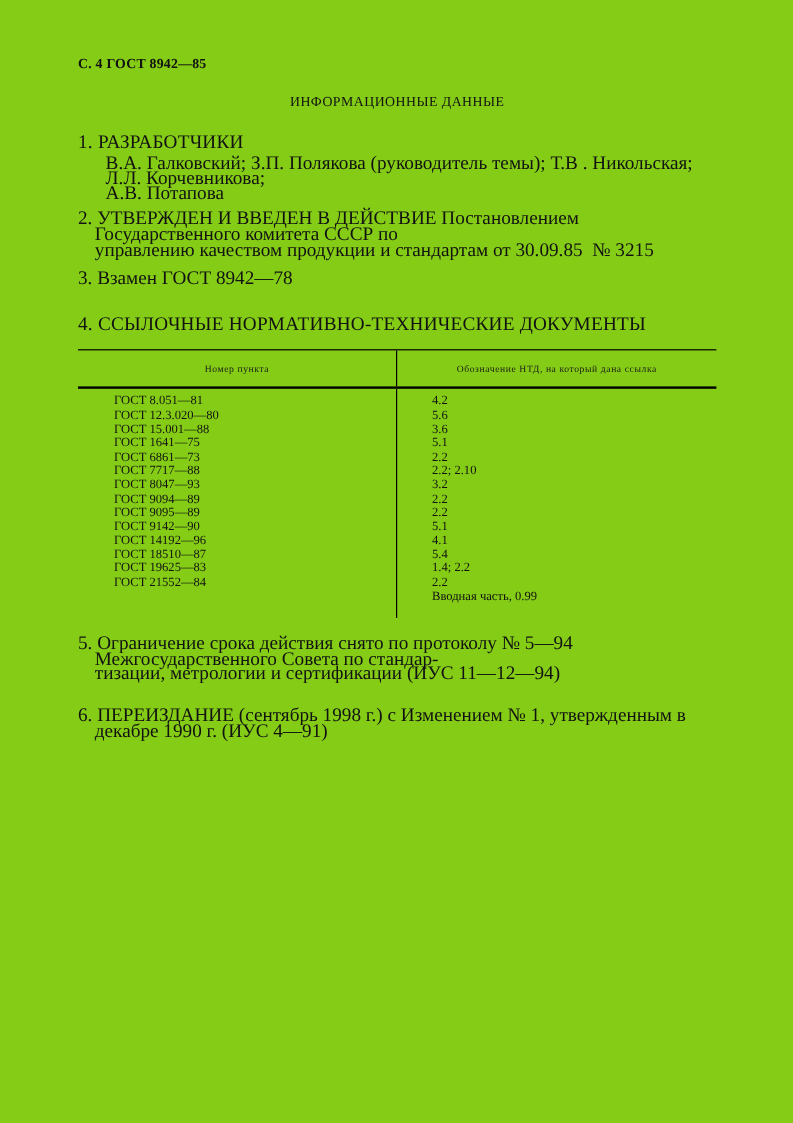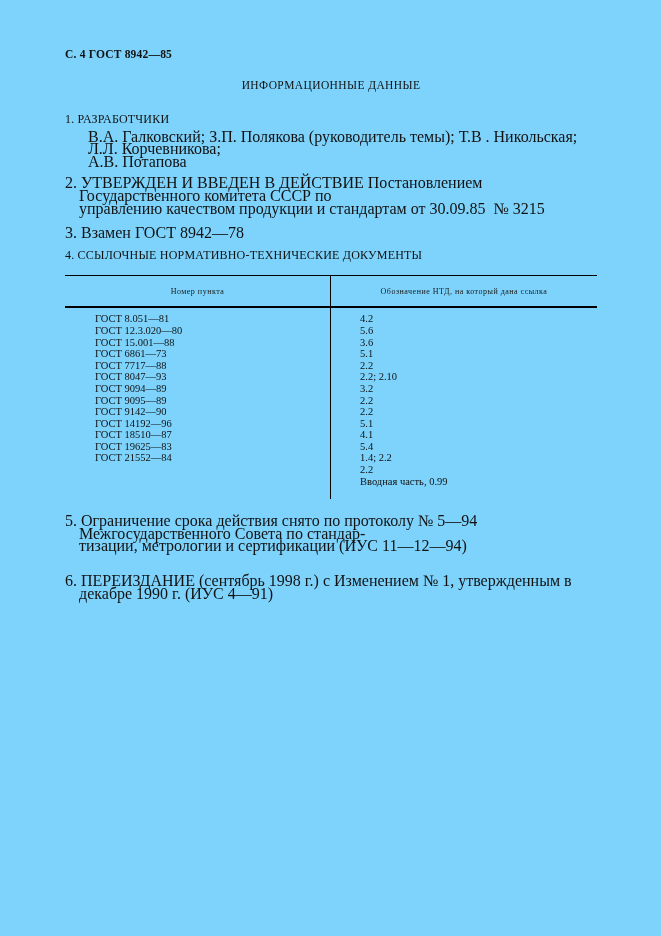--- a/index.html
+++ b/index.html
@@ -11,21 +11,21 @@
     width: 661px;
     height: 936px;
     font-family: "Liberation Serif", serif;
     color: #121212;
     position: relative;
     overflow: hidden;
   }
   .page {
     width: 661px;
     height: 936px;
-    background: #7dd3fc;
+    background: #84cc16;
     box-sizing: border-box;
     padding: 48px 64px 0 65px;
   }
   .page-header {
     font-weight: bold;
     font-size: 11.5px;
     letter-spacing: 0.2px;
   }
   .doc-title {
     text-align: center;
@@ -37,31 +37,31 @@
   .para {
     font-size: 16px;
     line-height: 12.6px;
     white-space: pre-wrap;
   }
   .hang {
     padding-left: 14px;
     text-indent: -14px;
   }
   .sec-heading {
-    font-size: 12px;
+    font-size: 16px;
     letter-spacing: 0.2px;
   }
   #sec1-heading { margin-top: 22px; }
   #sec1-body {
     margin-top: 5px;
     padding-left: 23px;
   }
   #sec2 { margin-top: 9px; }
   #sec3 { margin-top: 12px; }
-  #sec4 { margin-top: 9px; }
+  #sec4 { margin-top: 25px; }
   #sec5 { margin-top: 16px; }
   #sec6 { margin-top: 22px; }
 
   
   .ref-table {
     margin-top: 14px;
     border-top: 1.5px solid #000;
   }
   .ref-head {
     display: grid;
@@ -120,20 +120,21 @@
     <div class="ref-head">
       <div class="hcell">Номер пункта</div>
       <div class="hcell">Обозначение НТД, на который дана ссылка</div>
     </div>
     <div class="ref-cols">
       <div class="col-left">
 
       <div class="cell">ГОСТ 8.051—81</div>
           <div class="cell">ГОСТ 12.3.020—80</div>
           <div class="cell">ГОСТ 15.001—88</div>
+          <div class="cell">ГОСТ 1641—75</div>
           <div class="cell">ГОСТ 6861—73</div>
           <div class="cell">ГОСТ 7717—88</div>
           <div class="cell">ГОСТ 8047—93</div>
           <div class="cell">ГОСТ 9094—89</div>
           <div class="cell">ГОСТ 9095—89</div>
           <div class="cell">ГОСТ 9142—90</div>
           <div class="cell">ГОСТ 14192—96</div>
           <div class="cell">ГОСТ 18510—87</div>
           <div class="cell">ГОСТ 19625—83</div>
           <div class="cell">ГОСТ 21552—84</div>

